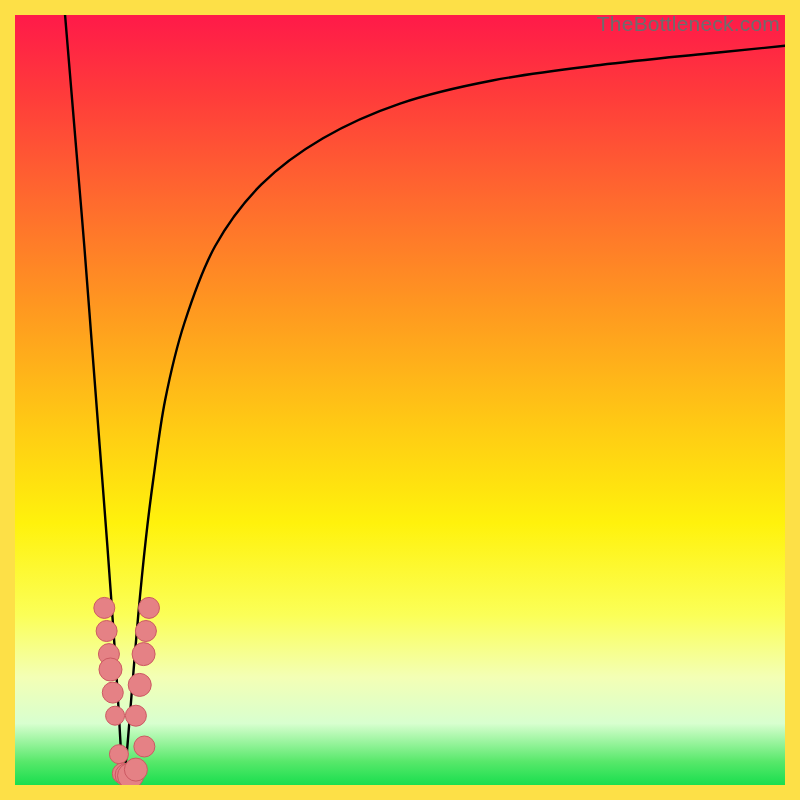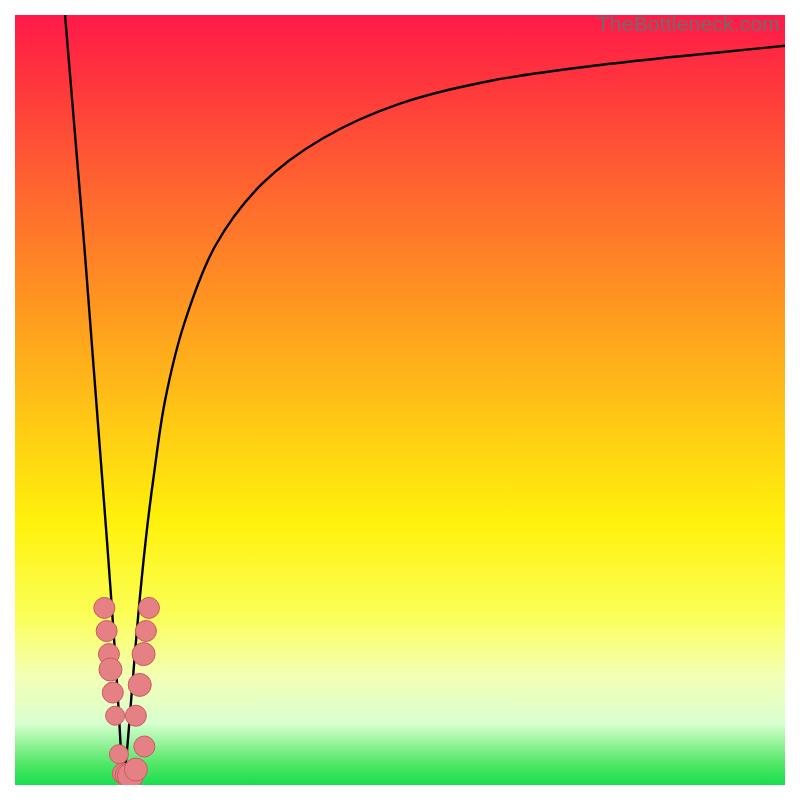--- a/index.html
+++ b/index.html
@@ -10,21 +10,21 @@
     overflow: hidden;
     background: #000;
     font-family: Arial, Helvetica, sans-serif;
   }
   .frame {
     position: absolute;
     top: 0;
     left: 0;
     width: 800px;
     height: 800px;
-    background: #ffffff;
+    background: #fde047;
   }
   .plot {
     position: absolute;
     top: 15px;
     left: 15px;
     width: 770px;
     height: 770px;
     background: linear-gradient(to bottom,
       #ff1a49 0%,
       #ff3a3b 10%,

